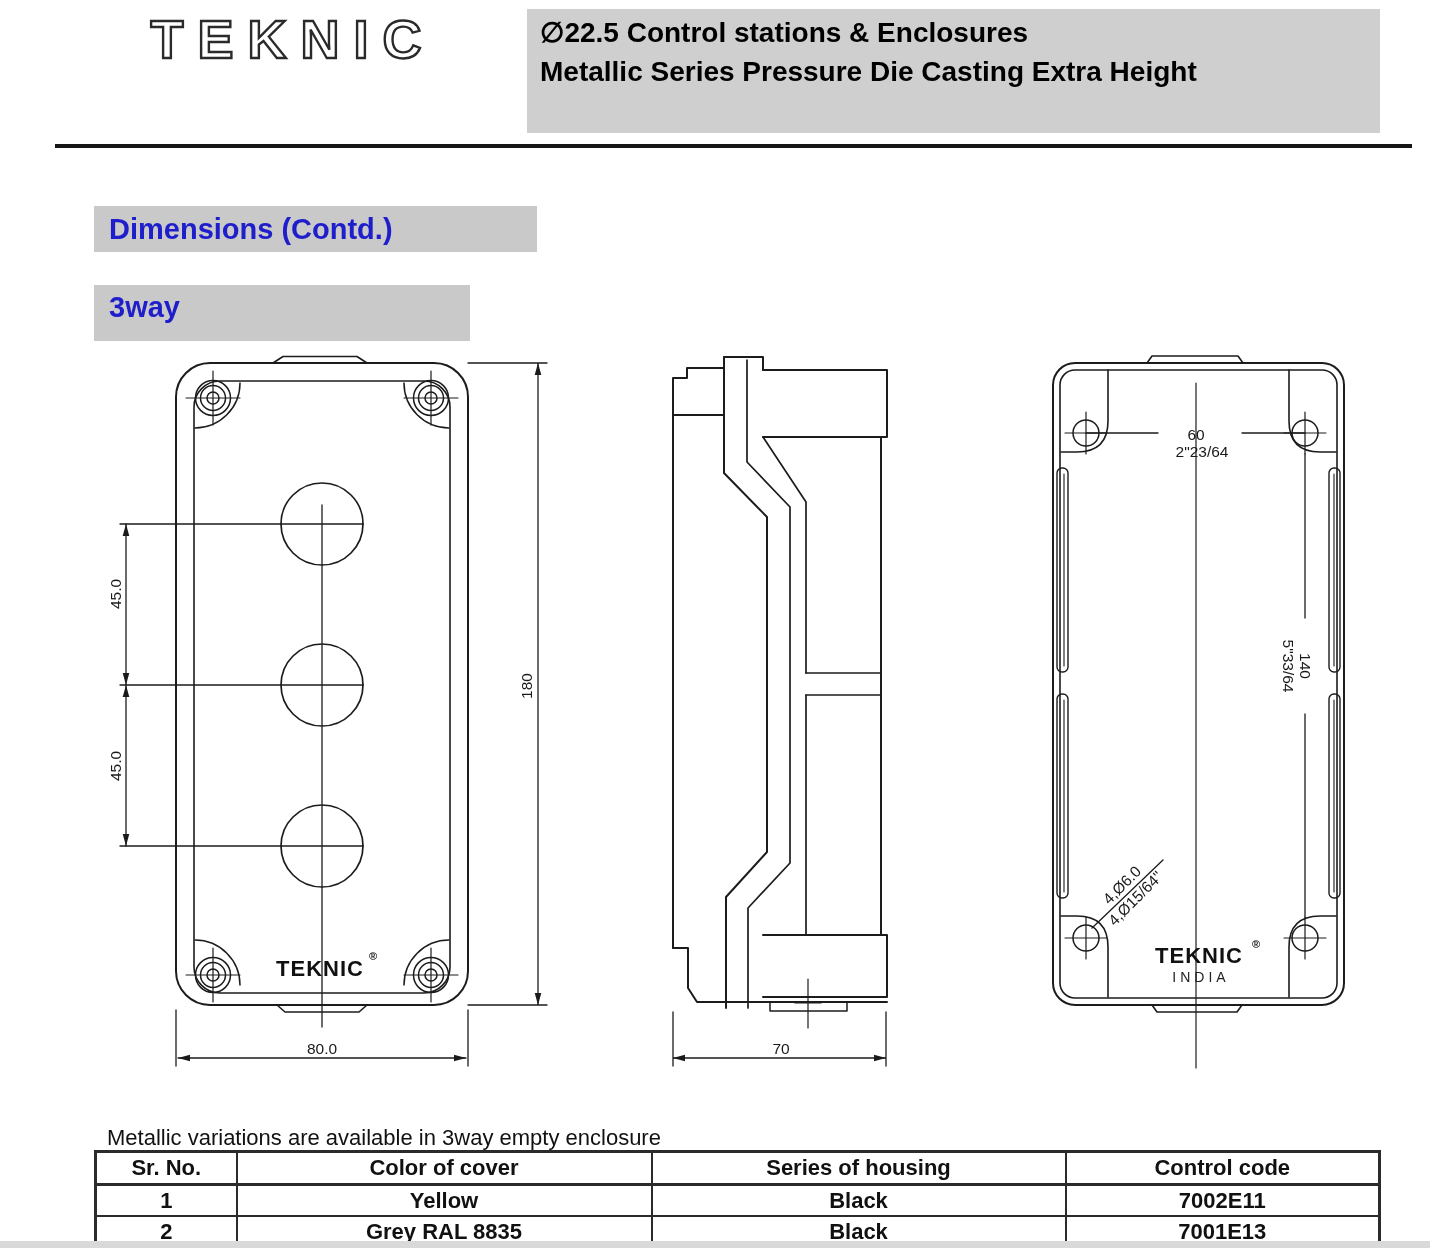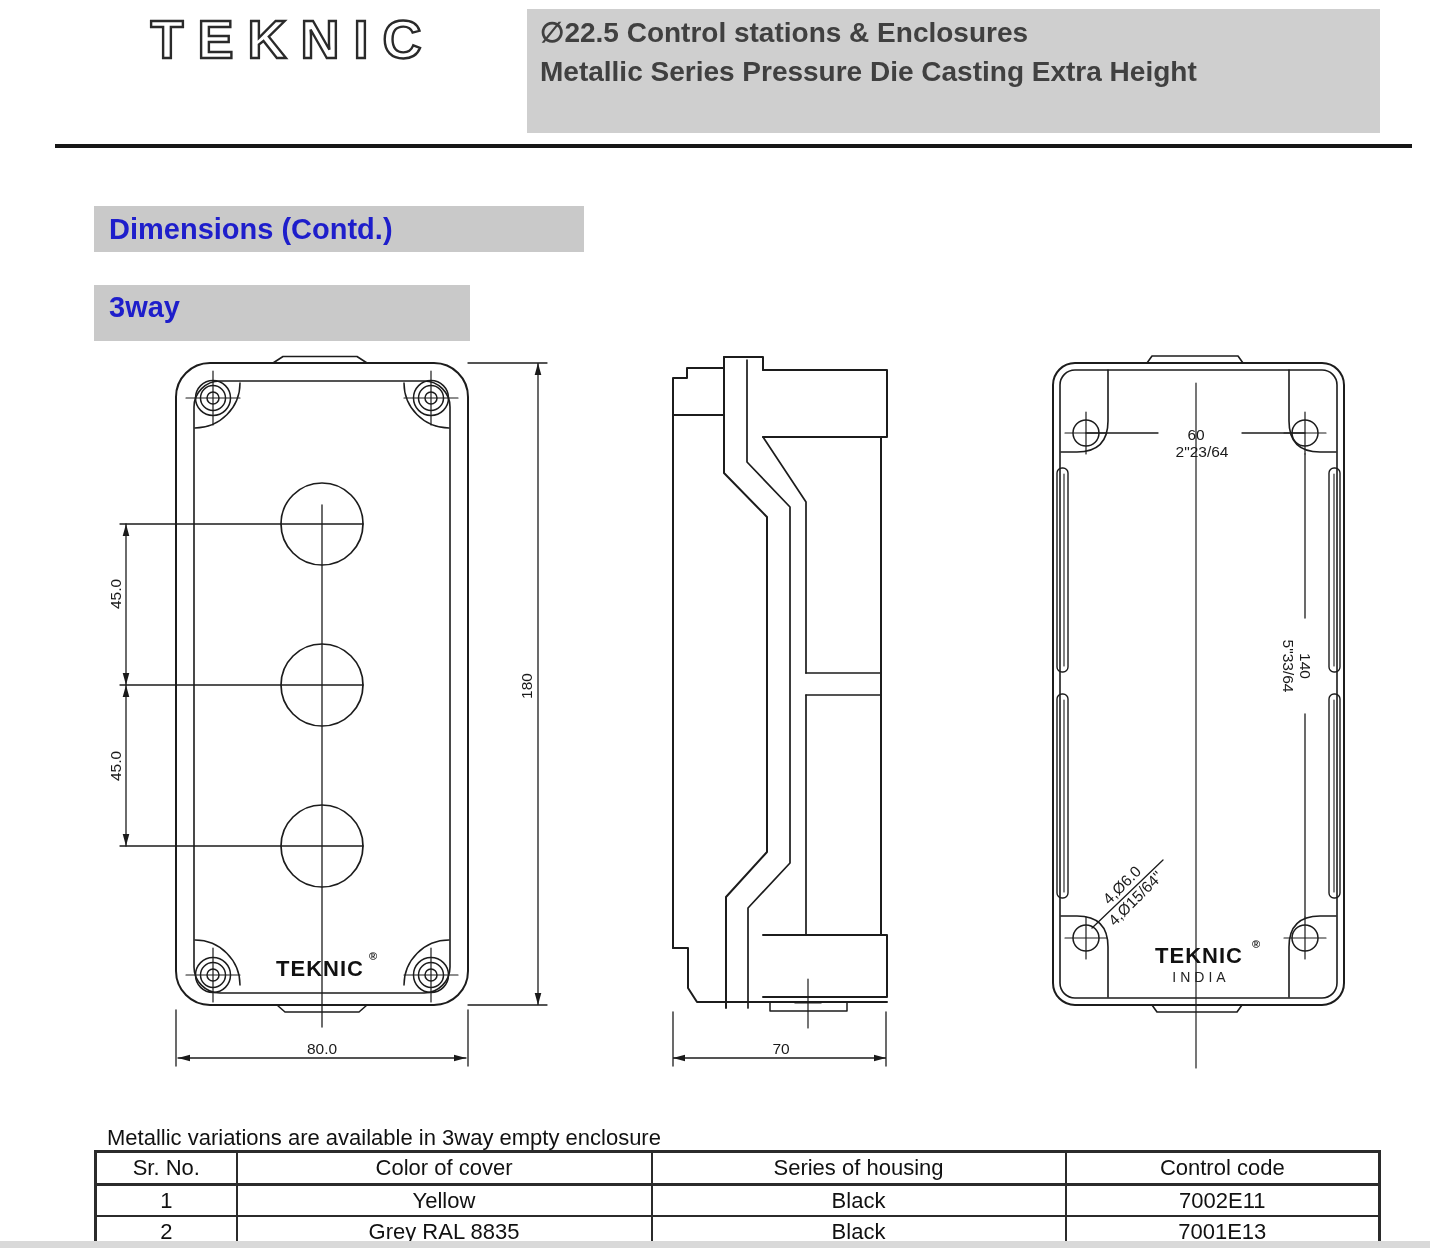--- a/index.html
+++ b/index.html
@@ -5,41 +5,41 @@
   html,body{margin:0;padding:0}
   body{
     width:1440px;height:1248px;position:relative;background:#ffffff;
     font-family:"Liberation Sans",sans-serif;overflow:hidden;
   }
   .abs{position:absolute}
   
   #logo{left:118px;top:8px;width:350px;height:64px}
   #title-box{
     left:527px;top:9px;width:853px;height:124px;background:#cfcfcf;
-    color:#404040;font-weight:bold;font-size:28px;line-height:39px;
+    color:#000000;font-weight:bold;font-size:28px;line-height:39px;
     padding:4px 0 10px 13px;box-sizing:border-box;white-space:nowrap;
   }
   #rule{left:55px;top:144px;width:1357px;height:4px;background:#161616}
   .bar{
     background:#c9c9c9;color:#1e1ecb;font-weight:bold;font-size:29px;
     padding-left:15px;box-sizing:border-box;white-space:nowrap;
   }
-  #bar-dimensions{left:94px;top:206px;width:490px;height:46px;line-height:46px}
+  #bar-dimensions{left:94px;top:206px;width:443px;height:46px;line-height:46px}
   #bar-3way{left:94px;top:285px;width:376px;height:56px;line-height:45px}
   
   #drawing{left:0;top:340px}
   .dim{font-family:"Liberation Sans",sans-serif;font-size:15.5px;fill:#1a1a1a;stroke:none}
   .brand{font-family:"Liberation Sans",sans-serif;font-size:22px;font-weight:800;letter-spacing:1px;fill:#111;stroke:none}
   .brand-reg{font-family:"Liberation Sans",sans-serif;font-size:11px;font-weight:bold;fill:#111;stroke:none}
   .brand-sub{font-family:"Liberation Sans",sans-serif;font-size:14px;letter-spacing:4px;fill:#222;stroke:none}
   
   #intro{left:107px;top:1125px;font-size:22px;color:#111}
   #var-table{left:94px;top:1150px;border-collapse:collapse;table-layout:fixed}
   #var-table th,#var-table td{
-    border:2px solid #2b2b2b;font-size:22px;font-weight:normal;color:#111;
+    border:2px solid #2b2b2b;font-size:22px;font-weight:bold;color:#111;
     text-align:center;padding:0;height:29px;overflow:hidden;white-space:nowrap;
   }
   #var-table thead th{border-bottom:3px solid #2b2b2b;height:30px}
   #var-table{border:3px solid #2b2b2b}
   #bottom-strip{left:0;top:1241px;width:1430px;height:7px;background:#d9d9d9}
 </style>
 </head>
 <body>
 
 <svg id="logo" class="abs" viewBox="0 0 350 64" width="350" height="64">

